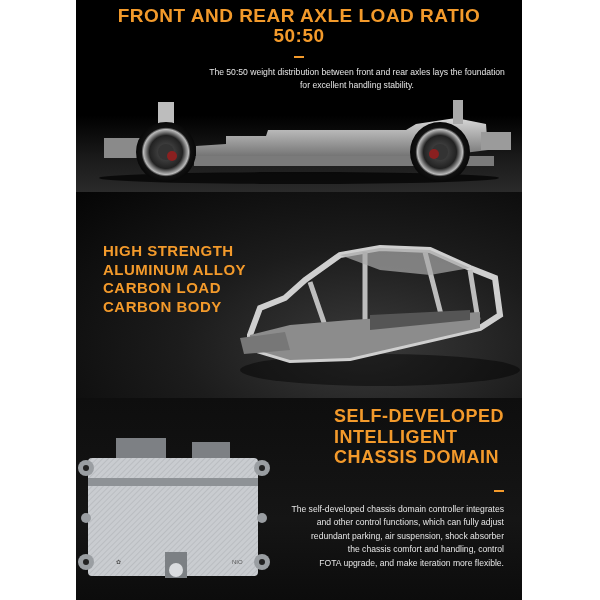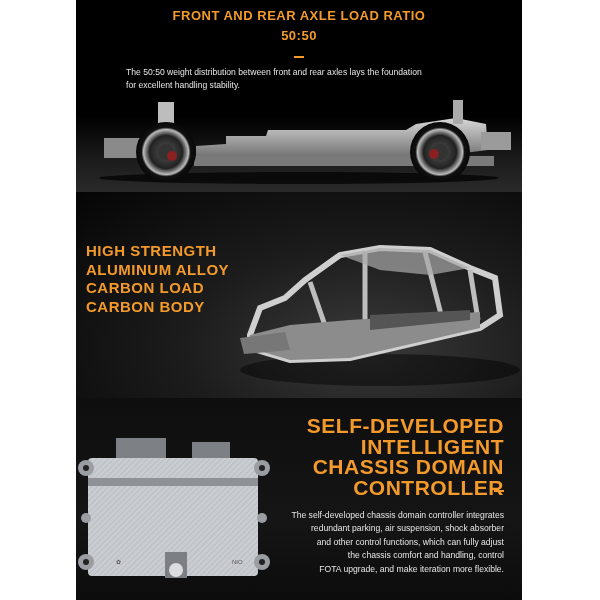--- a/index.html
+++ b/index.html
@@ -3,30 +3,30 @@
 <meta charset="utf-8">
 <style>
   html, body { margin:0; padding:0; background:#ffffff; }
   body { width:600px; height:600px; position:relative; overflow:hidden; font-family:"Liberation Sans", sans-serif; }
   .page { position:absolute; left:76px; top:0; width:446px; height:600px; background:#000; }
   .section { position:absolute; left:0; width:446px; overflow:hidden; }
   .s1 { top:0; height:192px; background:linear-gradient(#000 0%, #000 60%, #1a1a1a 82%, #2a2a2a 100%); }
   .s2 { top:192px; height:206px; background:radial-gradient(ellipse at 65% 75%, #3a3a3a 0%, #1c1c1c 45%, #050505 100%); }
   .s3 { top:398px; height:202px; background:linear-gradient(#0e0e0e, #151515 60%, #0c0c0c); }
   .orange { color:#f39a2b; font-weight:900; letter-spacing:0.5px; }
-  .s1 .title { position:absolute; top:6px; left:0; width:446px; text-align:center; font-size:13px; line-height:20px; }
+  .s1 .title { position:absolute; top:6px; left:0; width:446px; text-align:center; font-size:19px; line-height:20px; }
   .dash { display:inline-block; width:10px; height:2px; background:#f39a2b; }
   .s1 .dash { position:absolute; top:56px; left:218px; }
-  .s1 .desc { position:absolute; top:66px; left:8px; width:446px; text-align:left; color:#e6e6e6; font-size:8.6px; line-height:13px;padding-left:42px; }
+  .s1 .desc { position:absolute; top:66px; left:16px; width:446px; text-align:center; color:#e6e6e6; font-size:8.6px; line-height:13px;padding-left:42px; }
   .chassis { position:absolute; top:96px; left:0; width:446px; height:96px; }
-  .s2 .title { position:absolute; top:50px; left:10px; font-size:15px; line-height:18.5px; }
+  .s2 .title { position:absolute; top:50px; left:27px; font-size:15px; line-height:18.5px; }
   .body-shell { position:absolute; top:28px; left:154px; width:290px; height:170px; }
-  .s3 .title { position:absolute; top:18px; right:18px; text-align:right; font-size:21px; line-height:20.5px; }
+  .s3 .title { position:absolute; top:8px; right:18px; text-align:left; font-size:18px; line-height:20.5px; }
   .s3 .dash { position:absolute; top:92px; right:18px; }
-  .s3 .desc { position:absolute; top:111px; right:18px; width:270px; text-align:right; color:#e6e6e6; font-size:8.6px; line-height:13.4px; }
+  .s3 .desc { position:absolute; top:105px; right:18px; width:270px; text-align:right; color:#e6e6e6; font-size:8.6px; line-height:13.4px; }
   .ecu { position:absolute; top:34px; left:-4px; width:210px; height:160px; }
 </style>
 </head>
 <body>
 
 <div class="page">
 
   <div class="section s1">
     <div class="title orange">
       <div>FRONT AND REAR AXLE LOAD RATIO</div>
@@ -110,25 +110,24 @@
         <circle cx="190" cy="86" r="5" fill="#9a9ea2"></circle>
       <rect x="93" y="120" width="22" height="26" fill="#7c8084"></rect>
       <circle cx="104" cy="138" r="7" fill="#dadcdf"></circle>
       <text x="44" y="132" font-size="6" fill="#555" font-family="Liberation Sans, sans-serif">✿</text>
       <text x="160" y="132" font-size="6" fill="#555" font-family="Liberation Sans, sans-serif">NIO</text>
     </svg>
     <div class="title orange">
       <div>SELF-DEVELOPED</div>
       <div>INTELLIGENT</div>
       <div>CHASSIS DOMAIN</div>
-      <div>CONTROLLER</div>
     </div>
     <span class="dash"></span>
     <div class="desc">
       <div>The self-developed chassis domain controller integrates</div>
+      <div>and other control functions, which can fully adjust</div>
       <div>redundant parking, air suspension, shock absorber</div>
-      <div>and other control functions, which can fully adjust</div>
       <div>the chassis comfort and handling, control</div>
       <div>FOTA upgrade, and make iteration more flexible.</div>
     </div>
   </div>
 
 </div>
 
 </body></html>

